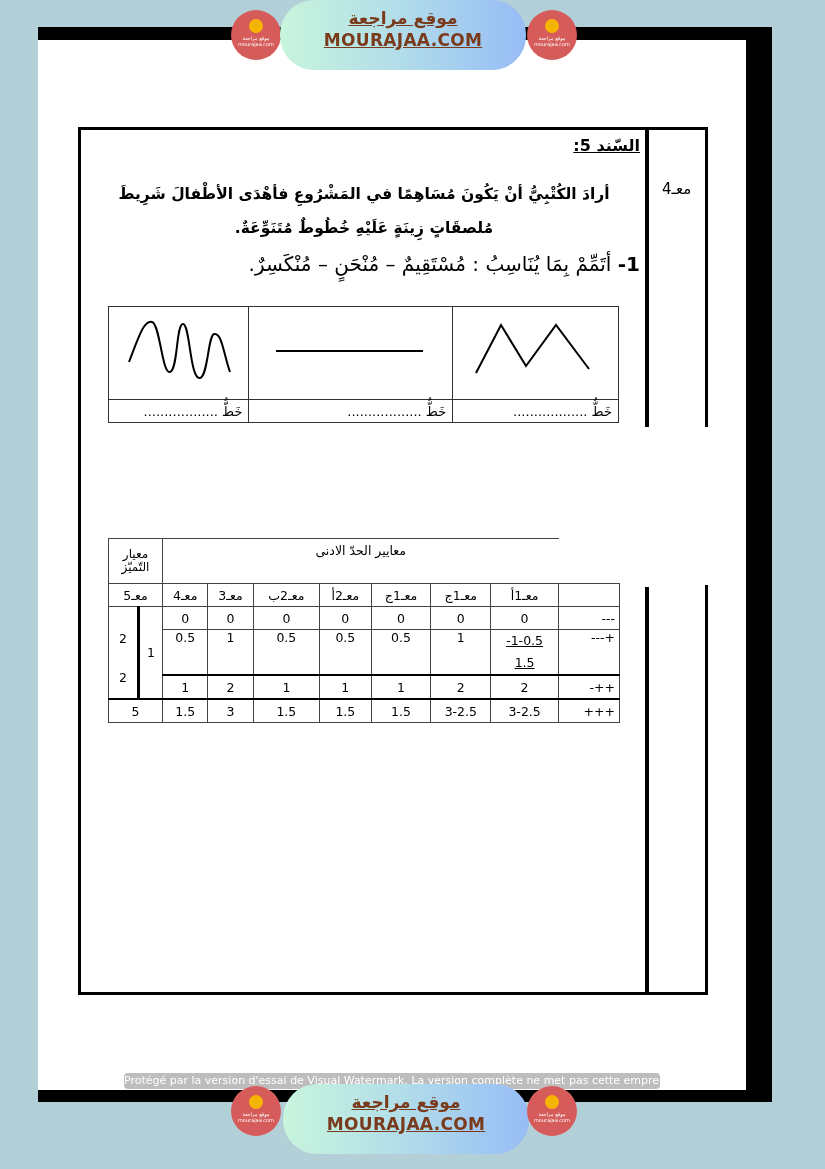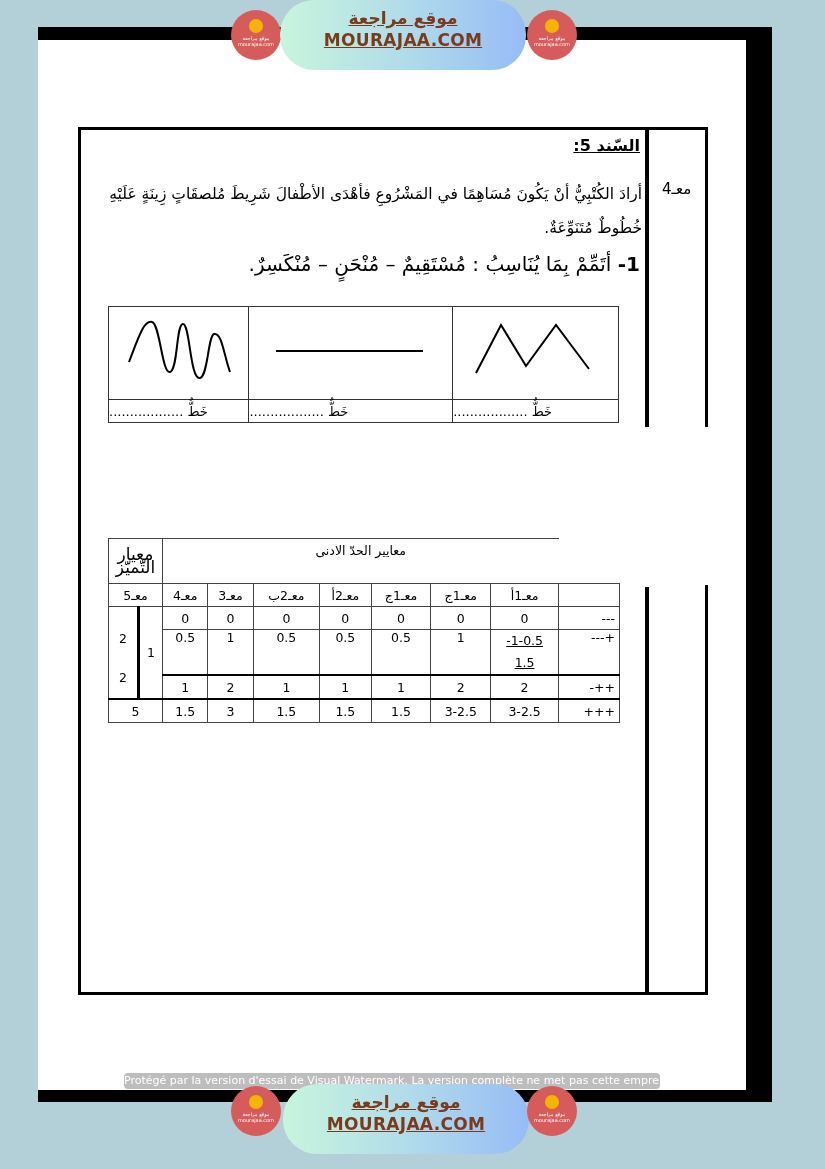--- a/index.html
+++ b/index.html
@@ -6,28 +6,28 @@
   body{width:825px;height:1169px;position:relative;overflow:hidden;
        background:#b3cfd8;font-family:"DejaVu Sans",sans-serif;}
   .frame-black{position:absolute;left:38px;top:27px;width:734px;height:1075px;background:#000;}
   .page{position:absolute;left:38px;top:40px;width:708px;height:1050px;background:#fff;}
   .outer-box{position:absolute;left:78px;top:127px;width:630px;height:868px;border:3px solid #000;border-top-width:3px;box-sizing:border-box;}
   .col-divider{position:absolute;left:645px;top:127px;width:4px;height:868px;background:#000;}
   .col-gap-right{position:absolute;left:702px;top:427px;width:10px;height:158px;background:#fff;}
   .col-gap-left{position:absolute;left:641px;top:427px;width:12px;height:160px;background:#fff;}
   .crit-code{position:absolute;left:662px;top:180px;font-size:15px;color:#000;direction:rtl;}
   .sanad-title{position:absolute;right:185px;top:136px;font-size:16px;font-weight:bold;text-decoration:underline;direction:rtl;}
-  .para{position:absolute;left:86px;top:177px;width:556px;font-size:15.5px;line-height:34px;direction:rtl;text-align:right;color:#000;}
+  .para{position:absolute;left:86px;top:177px;width:556px;font-size:15.5px;line-height:34px;direction:rtl;text-align:center;color:#000;font-weight:bold;}
   .question{position:absolute;right:185px;top:252px;font-size:20px;direction:rtl;color:#000;}
   .question b{font-weight:bold;}
   table{border-collapse:collapse;}
   .shapes{position:absolute;left:108px;top:306px;width:511px;height:117px;}
   .shapes td{border:1.5px solid #333;padding:0;vertical-align:middle;text-align:center;}
   .shapes .drawing{height:92px;}
-  .shapes .label{height:22px;font-size:13px;direction:rtl;text-align:left;padding-right:6px;}
+  .shapes .label{height:22px;font-size:13px;direction:rtl;text-align:right;padding-right:6px;}
   .grid{position:absolute;left:108px;top:538px;width:512px;font-size:12.5px;color:#000;}
   .grid td{border:1.3px solid #444;text-align:center;padding:0;height:22px;}
   .hdr-top td{height:40px;}
   .wm-bar{position:absolute;left:124px;top:1073px;width:536px;height:16px;background:#bdbdbd;border-radius:4px;color:#fff;font-size:11px;line-height:16px;text-align:center;overflow:hidden;white-space:nowrap;}
   .banner{position:absolute;width:246px;height:70px;border-radius:34px;
           background:linear-gradient(90deg,#c8f5dc 0%,#b1dcea 50%,#97bcf6 100%);
           text-align:center;color:#7a3a1c;font-weight:bold;}
   .banner .ar{font-size:17px;text-decoration:underline;display:block;margin-top:8px;direction:rtl;}
   .banner .en{font-size:17px;text-decoration:underline;display:block;margin-top:2px;letter-spacing:0.3px;}
   .badge{position:absolute;width:50px;height:50px;border-radius:50%;background:#d65c5c;text-align:center;}
@@ -76,21 +76,21 @@
     <td class="label">خَطٌّ ..................</td>
     <td class="label">خَطٌّ ..................</td>
     <td class="label">خَطٌّ ..................</td>
   </tr>
 </tbody>
   </table>
 
 <table class="grid">
   <tbody>
       <tr class="hdr-top">
-    <td colspan="2" style="font-size:17px;line-height:13px;">معيار التّميّز</td>
+    <td colspan="2" style="font-size:12px;line-height:13px;">معيار التّميّز</td>
     <td colspan="7" style="vertical-align:top;padding-top:4px;border-right:none;">معايير الحدّ الادنى</td>
     <td style="border:none;border-bottom:1.3px solid #444;"></td>
   </tr>
   <tr>
     <td colspan="2">معـ5</td>
     <td>معـ4</td>
     <td>معـ3</td>
     <td>معـ2ب</td>
     <td>معـ2أ</td>
     <td>معـ1ج</td>

